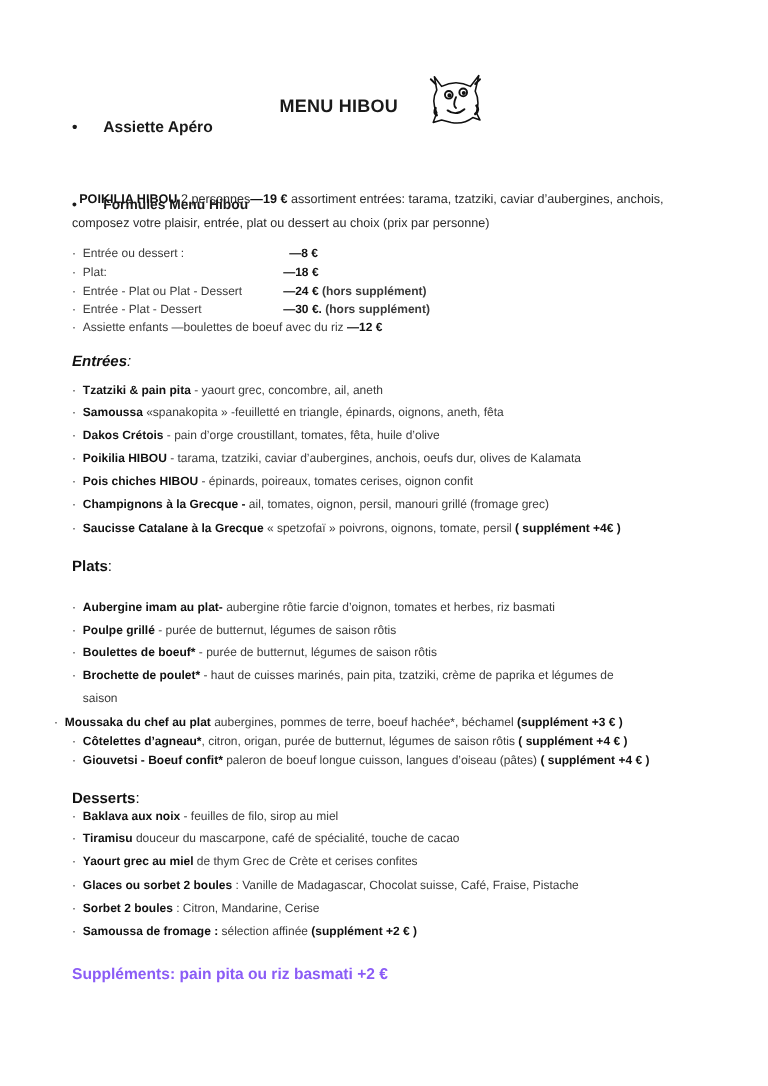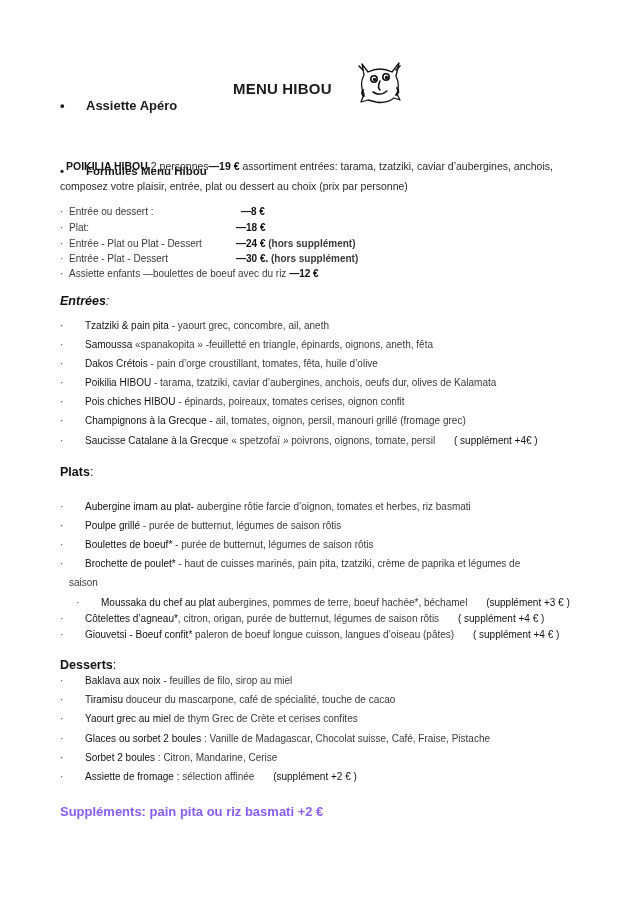--- a/index.html
+++ b/index.html
@@ -15,21 +15,21 @@
     .h-bullet {
       font-size: 13px; font-weight: bold;
     }
     .h-bullet .dot { display: inline-block; width: 26px; font-weight: bold; }
     .body-text { font-size: 10.5px; line-height: 14px; color: #2a2a2a; }
     .body-text b { color: #111; }
     .section-title { font-size: 12.5px; color: #111; }
     .section-title b { font-weight: bold; }
     .item { font-size: 10px; color: #3a3a3a; white-space: nowrap; }
     .item .bul { display: inline-block; width: 9px; color: #333; }
-    .item b { color: #111; font-weight: normal; margin-left: 16px; }
+    .item b { color: #111; font-weight: bold; }
     .formule { font-size: 10px; color: #3a3a3a; white-space: nowrap; }
     .formule .bul { display: inline-block; width: 9px; }
     .formule .price { position: absolute; font-weight: bold; color: #111; }
     .formule .note { color: #3a3a3a; font-weight: bold; }
     .supp { font-size: 13px; color: #8b5cf6; }
     .supp b { font-weight: bold; }
   </style>
 </head>
 <body>
 
@@ -83,32 +83,32 @@
 
 <div class="abs section-title" style="left:60px; top:465px;">
   <b>Plats</b><span>:</span>
 </div>
 <div id="plats-list">
     <div class="abs item" style="left: 60px; top: 501px;"><span class="bul">·</span><b>Aubergine imam au plat-</b><span> aubergine rôtie farcie d’oignon, tomates et herbes, riz basmati</span></div>
     <div class="abs item" style="left: 60px; top: 520px;"><span class="bul">·</span><b>Poulpe grillé</b><span>  - purée de butternut, légumes de saison rôtis</span></div>
     <div class="abs item" style="left: 60px; top: 539px;"><span class="bul">·</span><b>Boulettes de boeuf*</b><span>  -  purée de butternut, légumes de saison rôtis</span></div>
     <div class="abs item" style="left: 60px; top: 558px;"><span class="bul">·</span><b>Brochette de poulet*</b><span> - haut de cuisses marinés, pain pita, tzatziki, crème de paprika  et légumes de</span></div>
     <div class="abs item" style="left: 69px; top: 577px;">saison</div>
-    <div class="abs item" style="left: 76px; top: 597px;"><span class="bul">·</span><b>Moussaka du chef au plat</b><span>  aubergines, pommes de terre, boeuf hachée*, béchamel </span><b>(supplément +3 € )</b></div>
+    <div class="abs item" style="left: 45px; top: 597px;"><span class="bul">·</span><b>Moussaka du chef au plat</b><span>  aubergines, pommes de terre, boeuf hachée*, béchamel </span><b>(supplément +3 € )</b></div>
     <div class="abs item" style="left: 60px; top: 613px;"><span class="bul">·</span><b>Côtelettes d’agneau*</b><span>, citron, origan, purée de butternut, légumes de saison rôtis </span><b>( supplément +4 € )</b></div>
     <div class="abs item" style="left: 60px; top: 629px;"><span class="bul">·</span><b>Giouvetsi - Boeuf confit*</b><span> paleron de boeuf longue cuisson, langues d’oiseau (pâtes) </span><b>( supplément +4 € )</b></div>
   </div>
 
 <div class="abs section-title" style="left:60px; top:658px;">
   <b>Desserts</b><span>:</span>
 </div>
 <div id="desserts-list">
     <div class="abs item" style="left: 60px; top: 675px;"><span class="bul">·</span><b>Baklava aux noix</b><span> - feuilles de filo, sirop au miel</span></div>
     <div class="abs item" style="left: 60px; top: 694px;"><span class="bul">·</span><b>Tiramisu</b><span>  douceur du mascarpone, café de spécialité, touche de cacao</span></div>
     <div class="abs item" style="left: 60px; top: 713px;"><span class="bul">·</span><b>Yaourt grec au miel</b><span> de thym Grec de Crète et cerises confites</span></div>
     <div class="abs item" style="left: 60px; top: 733px;"><span class="bul">·</span><b>Glaces ou sorbet 2 boules</b><span> : Vanille de Madagascar, Chocolat suisse, Café, Fraise, Pistache</span></div>
     <div class="abs item" style="left: 60px; top: 752px;"><span class="bul">·</span><b>Sorbet 2 boules</b><span> : Citron, Mandarine, Cerise</span></div>
-    <div class="abs item" style="left: 60px; top: 771px;"><span class="bul">·</span><b>Assiette de fromage :</b><span> sélection affinée </span><b>(supplément +2 € )</b></div>
+    <div class="abs item" style="left: 60px; top: 771px;"><span class="bul">·</span><b>Samoussa de fromage :</b><span> sélection affinée </span><b>(supplément +2 € )</b></div>
   </div>
 
 <div class="abs supp" style="left:60px; top:804px;">
   <b>Suppléments:</b><b style="font-weight:bold;">  pain pita ou riz basmati +2 €</b>
 </div>
 
 </body></html>

